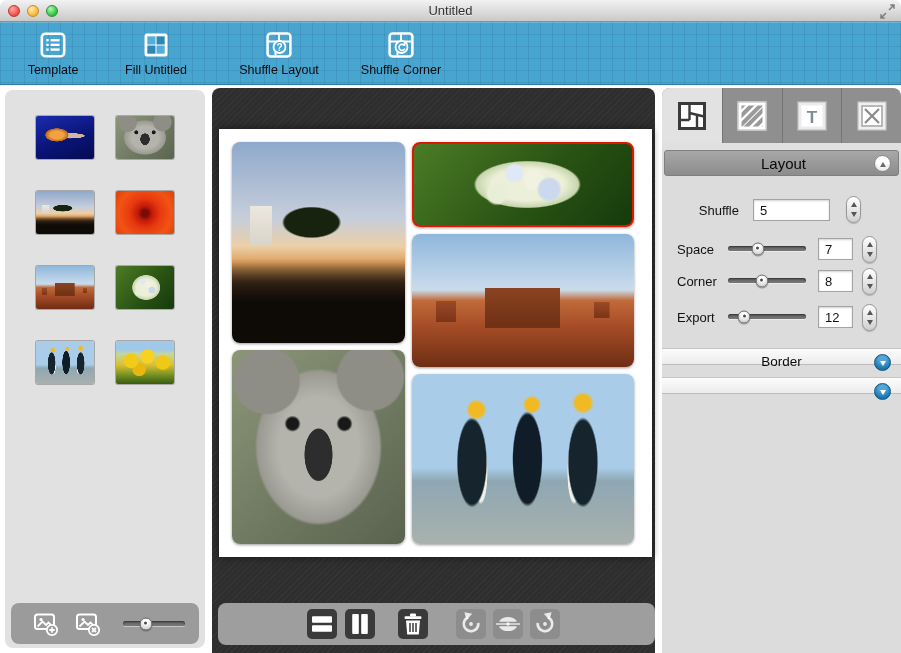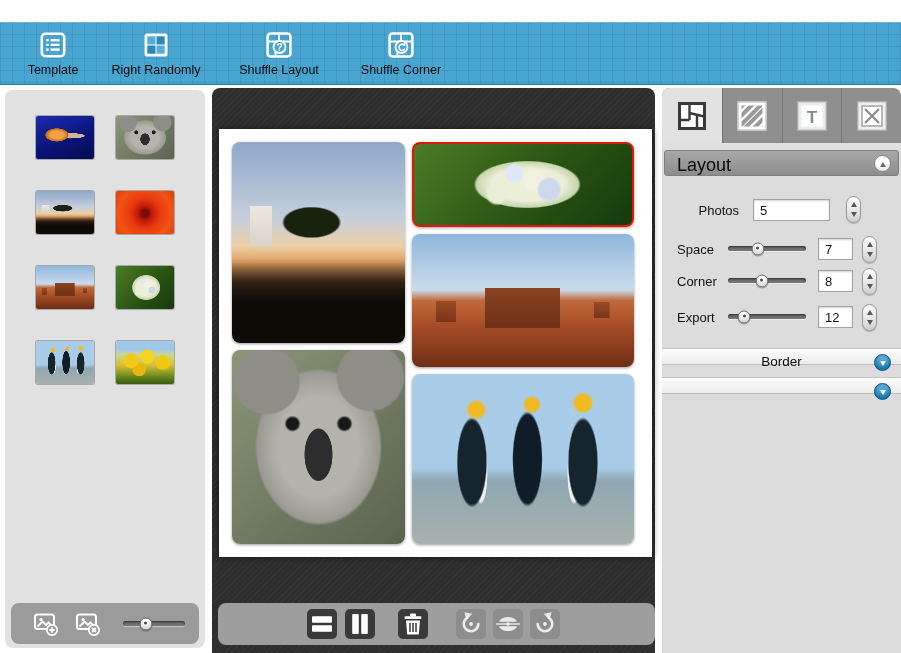--- a/index.html
+++ b/index.html
@@ -74,22 +74,22 @@
              background:#dcdcdc;border-radius:8px 8px 0 0;overflow:hidden;}
   .tabs{position:absolute;left:0;right:0;top:0;height:55px;display:grid;
         grid-template-columns:repeat(4,1fr);background:#8f8f8f;}
   .tab{display:flex;align-items:center;justify-content:center;}
   .tab + .tab{border-left:1px solid #757575;}
   .tab.selected{background:#e2e2e2;}
   .tabs-strip{position:absolute;left:0;right:0;top:55px;height:7px;background:#e0e0e0;}
   .sec-header{position:absolute;left:2px;right:2px;top:62px;height:26px;
               background:linear-gradient(#a8a8a8,#8c8c8c);border-radius:3px;
               border:1px solid #7f7f7f;}
-  .sec-header .sec-title{position:absolute;left:12px;right:0;top:4px;
-              font-size:18px;color:#0a0a0a;}
+  .sec-header .sec-title{position:absolute;left:4px;right:0;top:4px;text-align:center;
+              font-size:15px;color:#0a0a0a;}
   .disc{position:absolute;right:7px;top:4px;width:17px;height:17px;border-radius:50%;}
   .disc.light{background:radial-gradient(circle at 50% 30%,#ffffff 0 40%,#dadada);border:1px solid #8a8a8a;}
   .disc.light::after{content:'';position:absolute;left:4.5px;top:6px;width:0;height:0;
               border-left:3.5px solid transparent;border-right:3.5px solid transparent;
               border-bottom:5px solid #6a6a6a;}
   .disc.blue{background:radial-gradient(circle at 50% 28%,#56a5d6 0 25%,#1979ae 70%,#10618f);
              border:1px solid #0d5480;}
   .disc.blue::after{content:'';position:absolute;left:4.5px;top:6.5px;width:0;height:0;
              border-left:3.5px solid transparent;border-right:3.5px solid transparent;
              border-top:5px solid #ffffff;}
@@ -160,20 +160,34 @@
      radial-gradient(circle at 54% 36%, #f6d222 0 16%, transparent 18%),
      radial-gradient(circle at 81% 50%, #f0c816 0 13%, transparent 15%),
      radial-gradient(circle at 40% 66%, #e8b810 0 14%, transparent 16%),
      linear-gradient(180deg,#a0c8e8 0 20%,#c6d69e 30%,#d8c030 56%,#6a8a20 82%,#3a5a10 100%);}
 </style>
 </head>
 <body>
 
 <div class="window">
 
+  <div class="titlebar">
+    <div class="lights">
+      <span class="light red"></span>
+      <span class="light yellow"></span>
+      <span class="light green"></span>
+    </div>
+    <div class="title">Untitled</div>
+    <div class="resize-btn">
+      <svg width="17" height="17" viewBox="0 0 17 17" fill="none" stroke="#7d7d7d" stroke-width="1.5">
+        <path d="M10 7 L15 2 M11.2 2 H15 V5.8"></path>
+        <path d="M7 10 L2 15 M2 11.2 V15 H5.8"></path>
+      </svg>
+    </div>
+  </div>
 
   <div class="toolbar">
 
     <div class="tb-item" style="left:18px;width:70px;">
       <div class="tb-ic">
         <svg width="26" height="26" viewBox="0 0 26 26">
           <rect x="1.8" y="1.8" width="22.4" height="22.4" rx="3.5" fill="none" stroke="#fff" stroke-width="2.6"></rect>
           <g fill="#fff">
             <rect x="6.3" y="7" width="2.4" height="2.4"></rect>
               <rect x="10.6" y="7" width="9" height="2.4"></rect>
@@ -190,21 +204,21 @@
     <div class="tb-item" style="left:108px;width:96px;">
       <div class="tb-ic">
         <svg width="26" height="26" viewBox="0 0 26 26">
           <rect x="1.5" y="1.5" width="23" height="23" rx="2.5" fill="#fff"></rect>
           <rect x="4.3" y="4.3" width="8.2" height="8.2" fill="#55add9"></rect>
           <rect x="13.5" y="4.3" width="8.2" height="8.2" fill="#2b89b4"></rect>
           <rect x="4.3" y="13.5" width="8.2" height="8.2" fill="#2b89b4"></rect>
           <rect x="13.5" y="13.5" width="8.2" height="8.2" fill="#55add9"></rect>
         </svg>
       </div>
-      <div class="tb-label">Right Randomly</div>
+      <div class="tb-label">Fill Untitled</div>
     </div>
 
     <div class="tb-item" style="left:230px;width:98px;">
       <div class="tb-ic">
         <svg width="26" height="26" viewBox="0 0 26 26">
           <rect x="1.6" y="1.6" width="22.8" height="22.8" rx="3" fill="none" stroke="#fff" stroke-width="2.5"></rect>
           <path d="M13 2.5 V9.5 M2.5 9.5 H23.5 M9.5 9.5 V23.5" stroke="#fff" stroke-width="2" fill="none"></path>
           <circle cx="13.5" cy="15" r="6" fill="#47a5d0" stroke="#fff" stroke-width="1.8"></circle>
           <text x="13.5" y="18.6" text-anchor="middle" font-size="10" font-weight="bold" fill="#fff" font-family="Liberation Sans, sans-serif">?</text>
         </svg>
@@ -356,21 +370,21 @@
         </svg>
       </div>
     </div>
     <div class="tabs-strip"></div>
 
     <div class="sec-header">
       <div class="sec-title">Layout</div>
       <div class="disc light"></div>
     </div>
 
-    <div class="ins-label" style="left:20px;top:115px;width:57px;text-align:right;">Photos</div>
+    <div class="ins-label" style="left:20px;top:115px;width:57px;text-align:right;">Shuffle</div>
     <input class="ins-field" style="left: 91px; top: 111px; width: 77px;" value="5">
     <div class="stepper" style="left:184px;top:108px;"></div>
 
     <div class="ins-label" style="left:15px;top:154px;">Space</div>
     <div class="hslider ins-slider" style="left:66px;top:158px;">
       <span class="knob" style="left:38%;"></span>
     </div>
     <input class="ins-field" style="left: 156px; top: 150px; width: 35px;" value="7">
     <div class="stepper" style="left:200px;top:148px;"></div>
 

